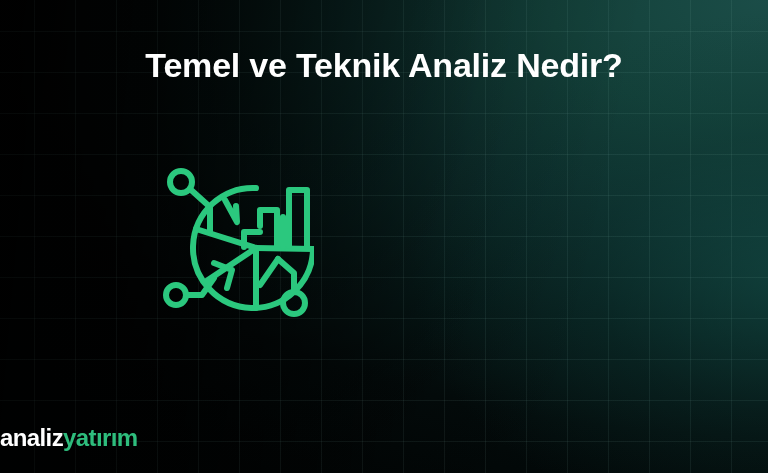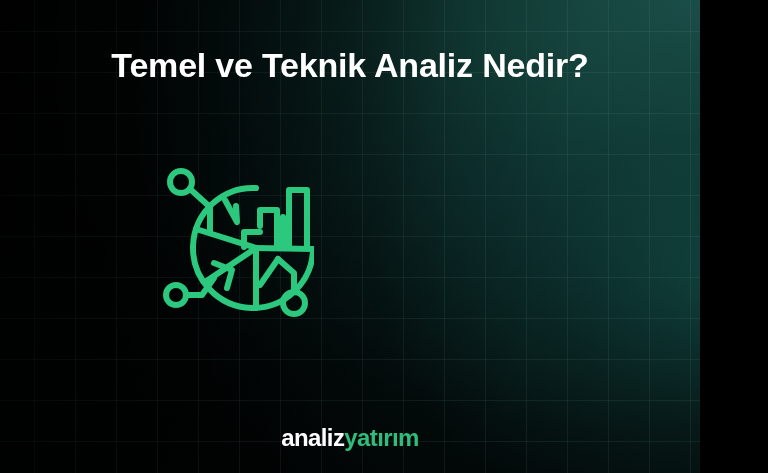--- a/index.html
+++ b/index.html
@@ -2,21 +2,21 @@
 <html><head>
 <meta charset="utf-8">
 <style>
   html, body {
     margin: 0;
     padding: 0;
     background: #000;
   }
   .stage {
     position: relative;
-    width: 700px;
+    width: 768px;
     height: 473px;
     overflow: hidden;
     font-family: "Liberation Sans", sans-serif;
     background-color: #0c4a6e;
   }
   
   .bg-base {
     position: absolute;
     inset: 0;
     background:
@@ -99,21 +99,20 @@
   .body-copy .hl {
     color: #2ebd7d;
     font-weight: bold;
   }
 
   .logo {
     position: absolute;
     left: 0;
     right: 0;
     bottom: 21px;
-    text-align: center;
     font-size: 24px;
     font-weight: bold;
     letter-spacing: -0.6px;
     line-height: 28px;
   }
   .logo .logo-a { color: #ffffff; }
   .logo .logo-y { color: #2ebd7d; }
 </style>
 </head>
 <body>

